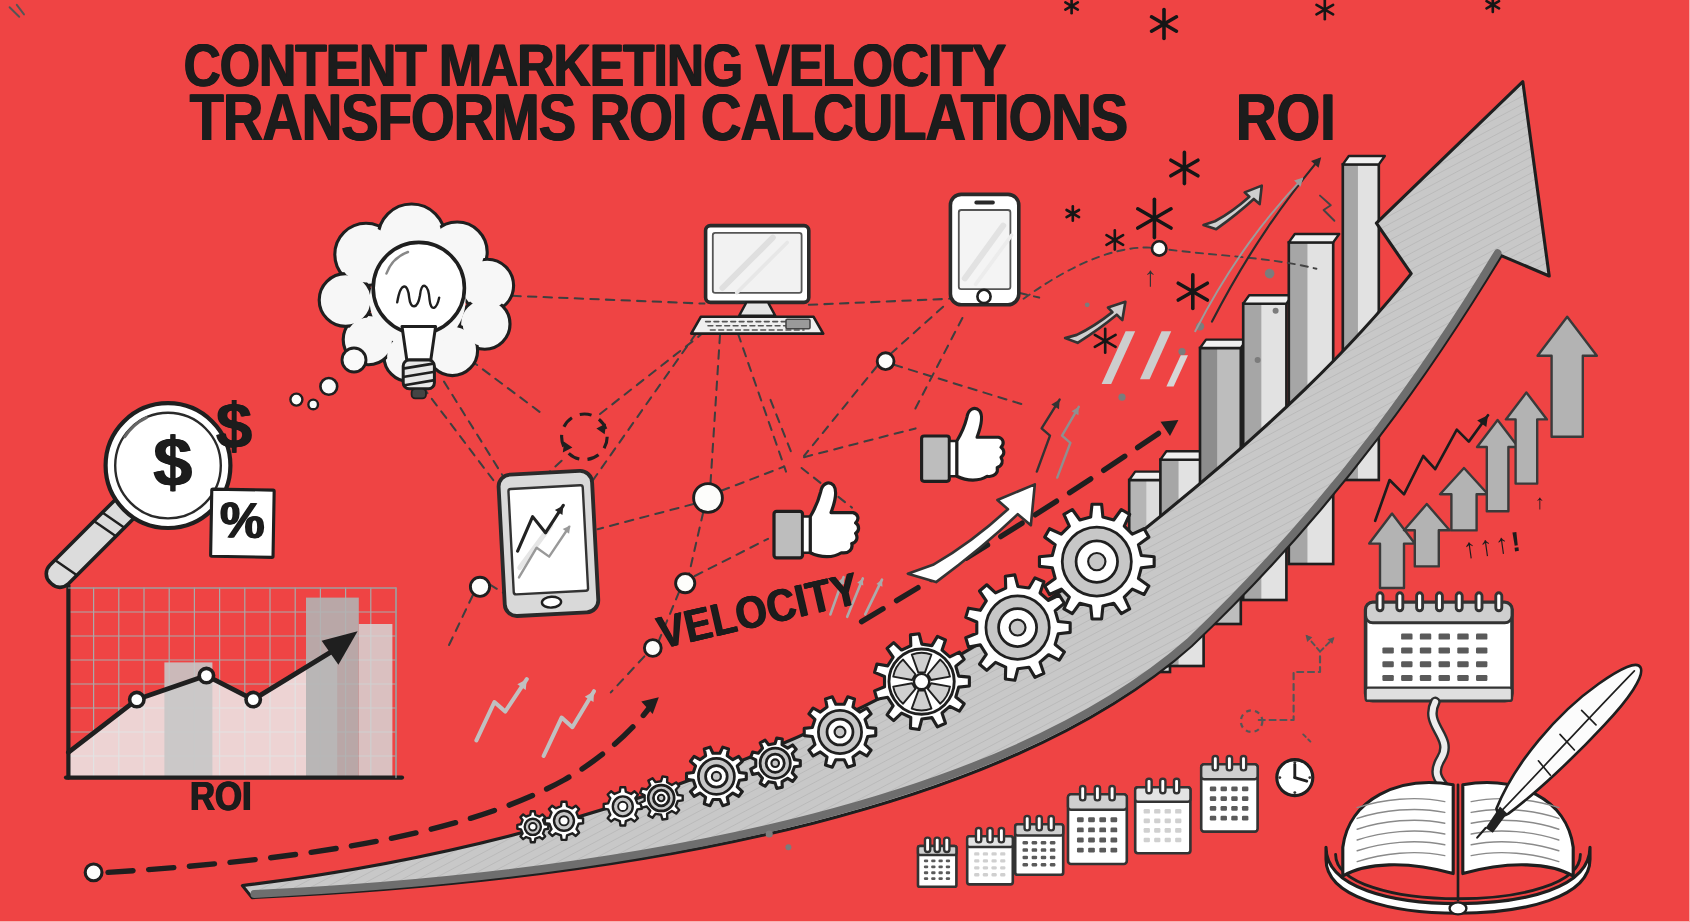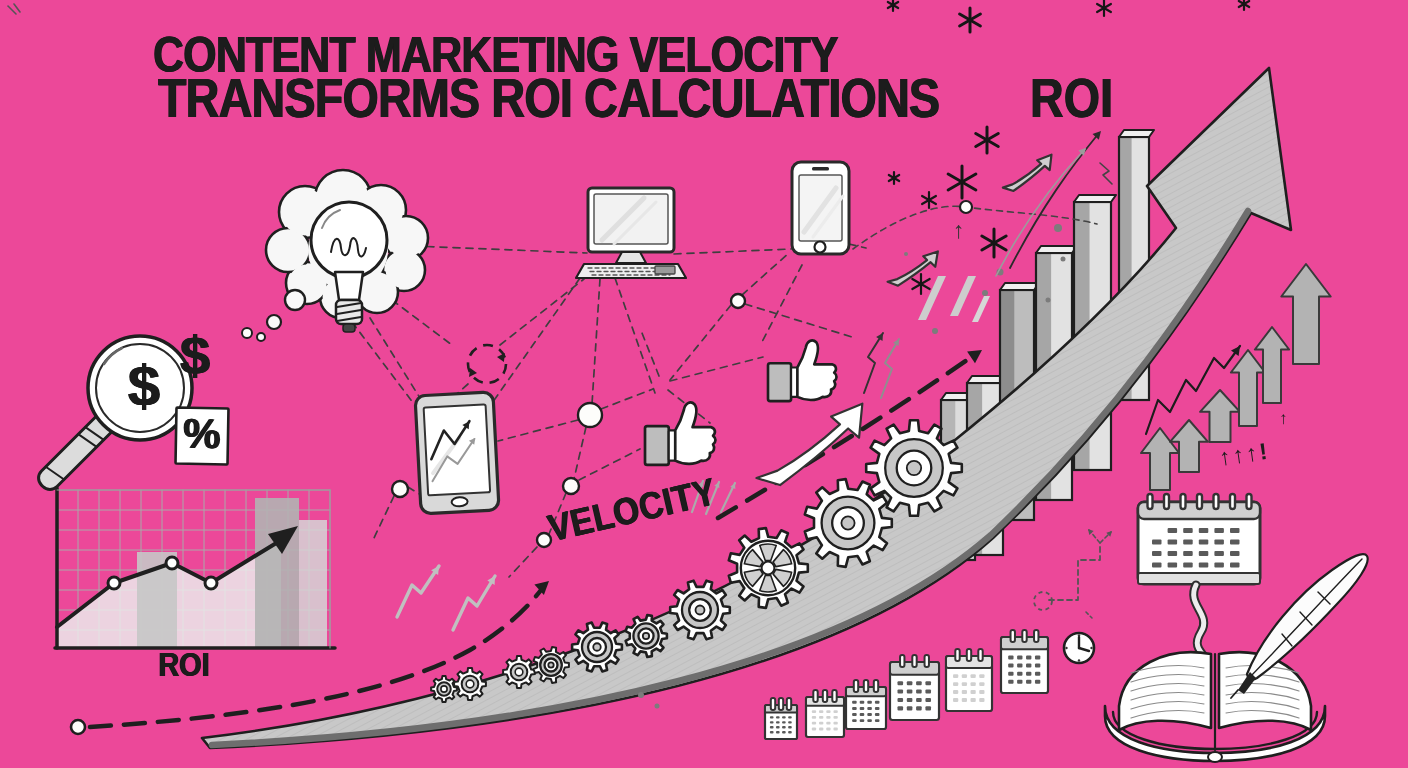--- a/index.html
+++ b/index.html
@@ -1,16 +1,16 @@
 <!DOCTYPE html>
 <html><head>
 <meta charset="utf-8">
 <style>
   html,body{margin:0;padding:0;background:#ffffff;}
-  .stage{position:relative;width:1408px;height:768px;overflow:hidden;background:#ec4899;
+  .stage{position:relative;width:1408px;height:768px;overflow:hidden;background:#ef4444;
          font-family:"Liberation Sans",sans-serif;color:#1c1c1c;}
   .stage svg{position:absolute;left:0;top:0;}
   .txt{position:absolute;white-space:nowrap;color:#1c1c1c;}
   .fat{font-weight:700;text-shadow:0.7px 0 #1a1a1a,-0.7px 0 #1a1a1a;}
   .t1{left:153px;top:26px;font-size:50px;letter-spacing:-1px;transform:scaleX(.86);transform-origin:left top;}
   .t2{left:158px;top:66px;font-size:55px;letter-spacing:-1px;transform:scaleX(.85);transform-origin:left top;}
   .troi{left:1030px;top:66px;font-size:55px;transform:scaleX(.85);transform-origin:left top;}
   .vel{left:549px;top:508px;width:170px;font-size:38px;letter-spacing:.5px;
        transform:rotate(-13deg) scaleX(.88);transform-origin:left center;}
   .roil{left:150px;top:645px;width:80px;font-size:34px;text-align:center;transform:scaleX(.85);transform-origin:left top;}

